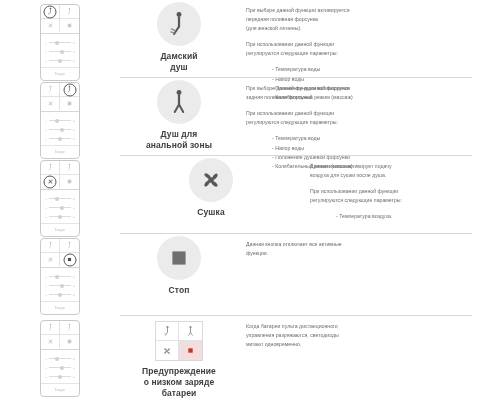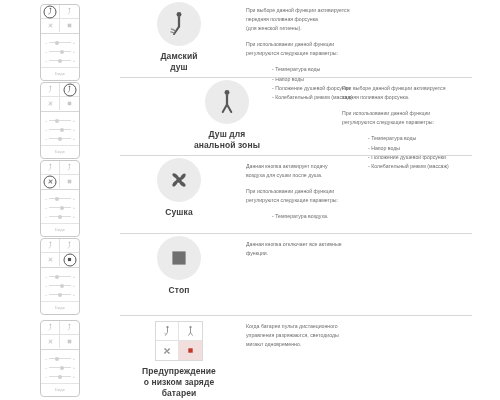--- a/index.html
+++ b/index.html
@@ -191,21 +191,21 @@
       <ul class="bullets">
         <li>Температура воды</li>
         <li>Напор воды</li>
         <li>Положение душевой форсунки</li>
         <li>Колебательный режим (массаж)</li>
       </ul>
     </div>
     <div class="divider"></div>
   </div>
 
-  <div class="row" style="height:78px;gap:48px;">
+  <div class="row" style="height:78px;">
     <div class="remote-cell">
       <div class="remote">
         <div class="rgrid">
           <div class="rbtn">
             <svg width="9" height="9" viewBox="0 0 20 20">
               <circle cx="10" cy="3.6" r="1.9" fill="#bdbdbd"></circle>
               <path d="M10 5.6 L10 12 L6.5 16.5" stroke="#bdbdbd" stroke-width="1.4" fill="none"></path>
             </svg>
           </div>
           <div class="rbtn sel">
@@ -278,21 +278,21 @@
       <ul class="bullets">
         <li>Температура воды</li>
         <li>Напор воды</li>
         <li>Положение душевой форсунки</li>
         <li>Колебательный режим (массаж)</li>
       </ul>
     </div>
     <div class="divider"></div>
   </div>
 
-  <div class="row" style="height:78px;">
+  <div class="row" style="height:78px;gap:32px;">
     <div class="remote-cell">
       <div class="remote">
         <div class="rgrid">
           <div class="rbtn">
             <svg width="9" height="9" viewBox="0 0 20 20">
               <circle cx="10" cy="3.6" r="1.9" fill="#bdbdbd"></circle>
               <path d="M10 5.6 L10 12 L6.5 16.5" stroke="#bdbdbd" stroke-width="1.4" fill="none"></path>
             </svg>
           </div>
           <div class="rbtn">

